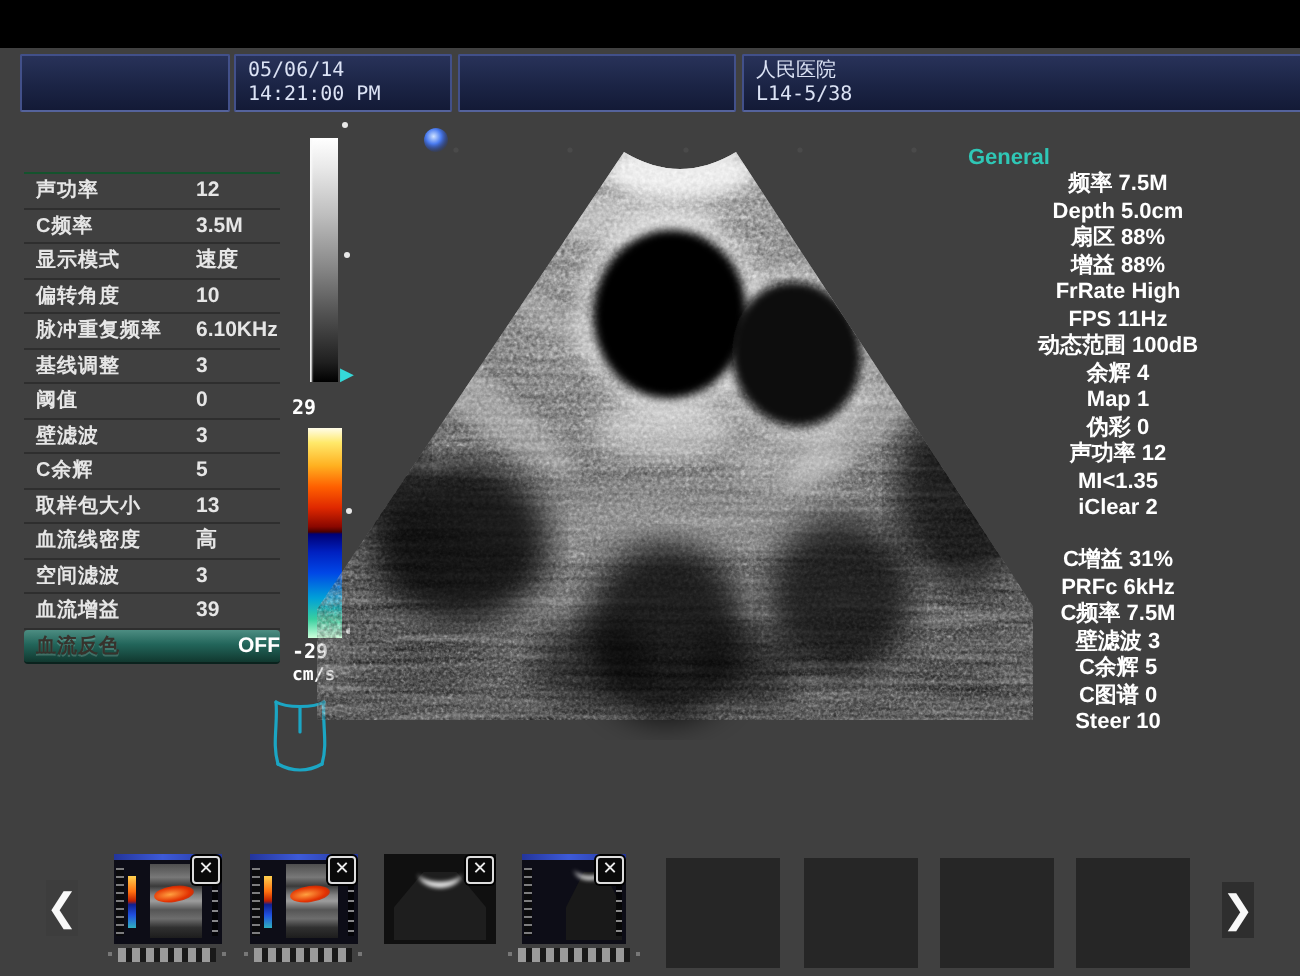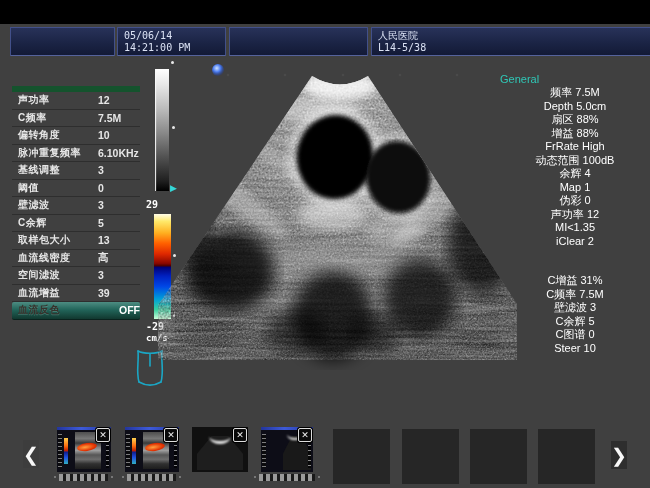--- a/index.html
+++ b/index.html
@@ -11,21 +11,21 @@
         background:linear-gradient(180deg,#283259 0%,#1b2445 55%,#131a36 100%);
         border:1px solid #42508a;border-bottom-color:#55639c;border-radius:1px;
         color:#dce3f5;font:10px/12px "DejaVu Sans Mono","Liberation Mono",monospace;
         padding:2px 6px;}
   .cell-logo{left:10px;width:105px;}
   .cell-datetime{left:117px;width:109px;}
   .cell-blank{left:229px;width:139px;}
   .cell-hospital{left:371px;width:309px;}
 
   
-  .params{position:absolute;left:12px;top:62px;width:128px;border-top:6px solid #14532d;}
+  .params{position:absolute;left:12px;top:62px;width:128px;border-top:1px solid #14532d;}
   .prow{display:flex;align-items:center;height:16.5px;border-bottom:1px solid #2e2e2e;
         padding-left:6px;color:#e6e6e6;font-weight:bold;}
   .plabel{width:80px;font-size:10px;letter-spacing:.5px;}
   .pvalue{flex:1;font-size:10.5px;}
   .prow.highlighted{background:linear-gradient(180deg,#4d8d82 0%,#22655a 45%,#11382f 100%);
         border-radius:2px;border-bottom-color:#0a221d;gap:28px;}
   .prow.highlighted .plabel{color:#37322c;text-shadow:0 1px 0 rgba(180,220,210,.25);}
   .prow.highlighted .pvalue{color:#fff;}
 
   
@@ -45,22 +45,22 @@
   .tgc-marker{position:absolute;left:170px;top:159px;color:#35d8d8;
         font:9px/10px "DejaVu Sans",sans-serif;}
 
   
   .bodymark{position:absolute;left:129px;top:320px;}
 
   
   .usimg{position:absolute;left:185px;top:42px;overflow:visible;}
 
   
-  .right-panel{position:absolute;left:500px;width:150px;color:#fff;
-        font-weight:normal;font-size:11px;}
+  .right-panel{position:absolute;left:484px;width:150px;color:#fff;
+        font-weight:bold;font-size:11px;}
   .rp-general{top:48px;} .rp-color{top:250px;}
   .rp-title{color:#2fc7b6;line-height:14px;}
   .rline{height:13.5px;line-height:13.5px;white-space:nowrap;text-align:center;}
 
   
   .thumb{position:absolute;top:403px;width:54px;height:45px;background:#0d0d17;}
   .thumb.t1{left:57px;} .thumb.t2{left:125px;}
   .thumb.t3{left:192px;width:56px;background:#101010;}
   .thumb.t4{left:261px;width:52px;}
   .thumb.kind-doppler::before,.thumb.kind-partial::before{content:"";position:absolute;
@@ -115,21 +115,25 @@
   </div>
 
   <div class="params">
 
   <div class="prow">
         <span class="plabel">声功率</span>
         <span class="pvalue">12</span>
       </div>
       <div class="prow">
         <span class="plabel">C频率</span>
-        <span class="pvalue">7.5M</span>
+        <span class="pvalue">3.5M</span>
+      </div>
+      <div class="prow">
+        <span class="plabel">显示模式</span>
+        <span class="pvalue">速度</span>
       </div>
       <div class="prow">
         <span class="plabel">偏转角度</span>
         <span class="pvalue">10</span>
       </div>
       <div class="prow">
         <span class="plabel">脉冲重复频率</span>
         <span class="pvalue">6.10KHz</span>
       </div>
       <div class="prow">
@@ -285,33 +289,35 @@
 
   <div class="right-panel rp-general">
     <div class="rp-title">General</div>
     <div>
 
     <div class="rline">频率 7.5M</div>
         <div class="rline">Depth 5.0cm</div>
         <div class="rline">扇区 88%</div>
         <div class="rline">增益 88%</div>
         <div class="rline">FrRate High</div>
+        <div class="rline">FPS 11Hz</div>
         <div class="rline">动态范围 100dB</div>
         <div class="rline">余辉 4</div>
         <div class="rline">Map 1</div>
         <div class="rline">伪彩 0</div>
         <div class="rline">声功率 12</div>
         <div class="rline">MI&lt;1.35</div>
         <div class="rline">iClear 2</div>
       </div>
   </div>
   <div class="right-panel rp-color">
     <div>
 
     <div class="rline">C增益 31%</div>
+        <div class="rline">PRFc 6kHz</div>
         <div class="rline">C频率 7.5M</div>
         <div class="rline">壁滤波 3</div>
         <div class="rline">C余辉 5</div>
         <div class="rline">C图谱 0</div>
         <div class="rline">Steer 10</div>
       </div>
   </div>
 
   <div class="nav nav-prev">❮</div>
 

